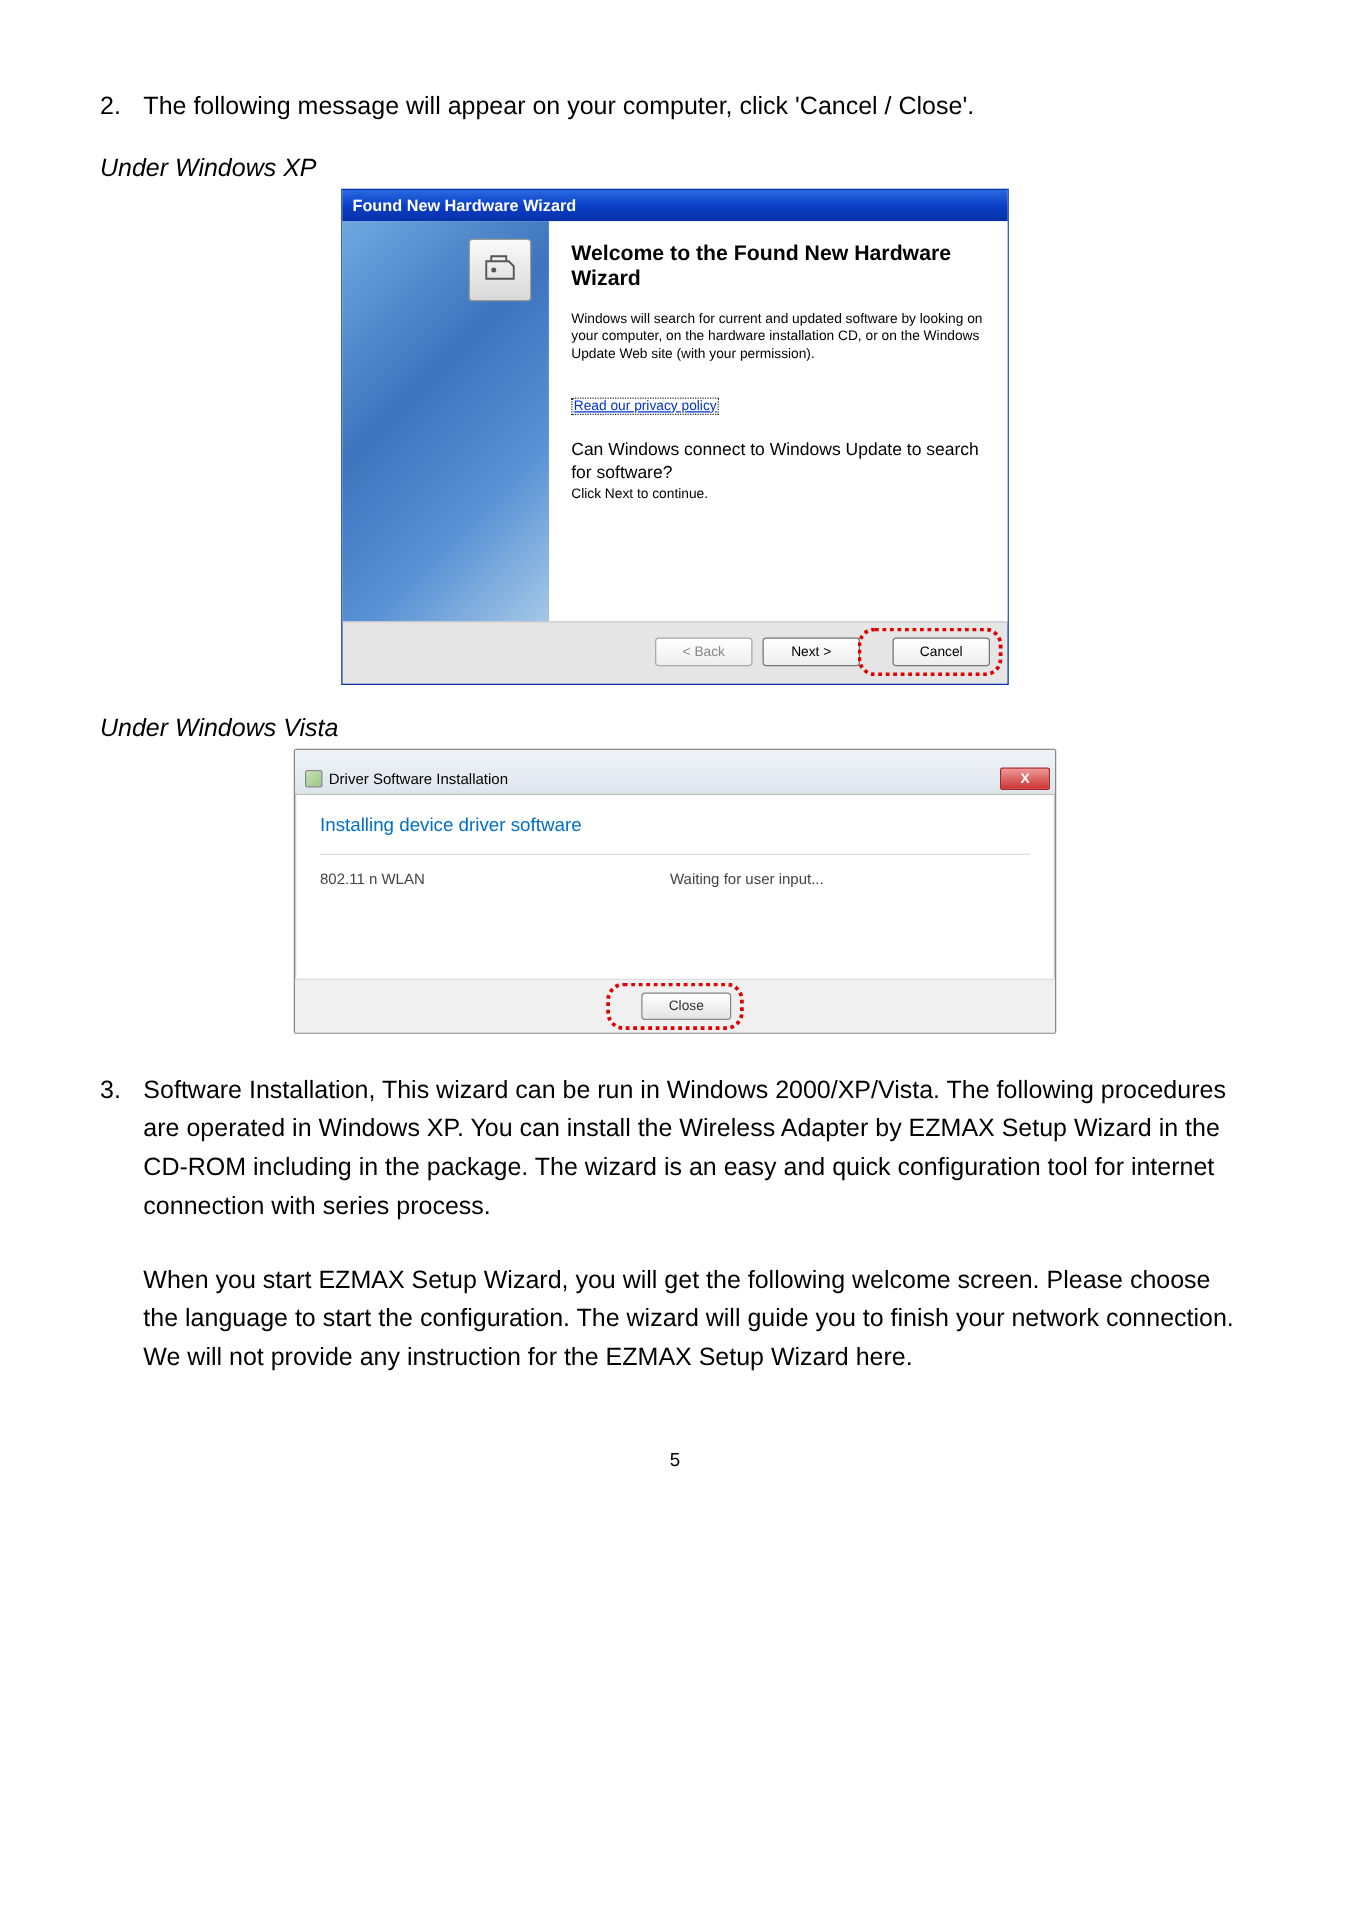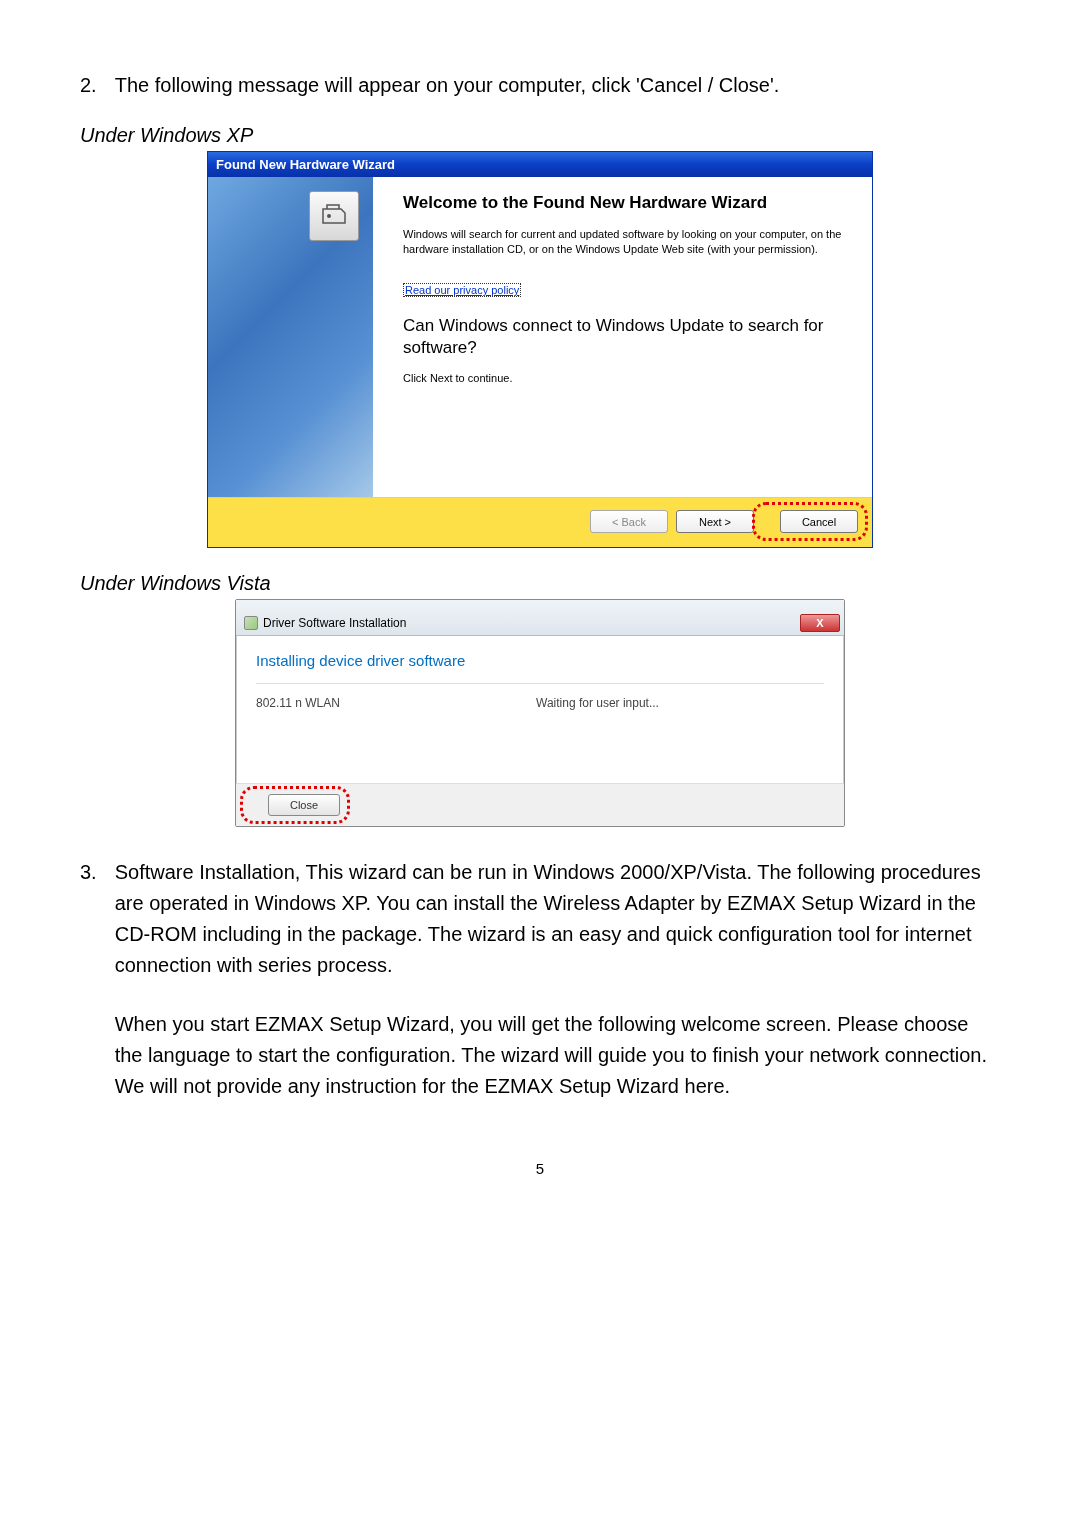--- a/index.html
+++ b/index.html
@@ -26,38 +26,37 @@
       flex: 1;
     }
     .italic-label {
       font-style: italic;
       font-size: 20px;
       margin-bottom: 4px;
     }
     
     
     .xp-dialog {
-      width: 666px;
+      width: 534px;
       margin: 0 auto 24px auto;
       border: 1px solid #0833a8;
-      background: #fde047;
+      background: #e5e5e5;
       font-family: Tahoma, Arial, sans-serif;
     }
     .xp-titlebar {
       background: linear-gradient(to bottom, #3b77e0 0%, #0833a8 8%, #0833a8 92%, #0833a8 100%);
       background: linear-gradient(to bottom, #2a6ae0, #0a3fc6 50%, #0831a8);
       color: #fff;
       padding: 5px 8px;
       font-weight: bold;
       font-size: 13px;
     }
     .xp-body {
       display: flex;
       background: #fff;
-      gap: 12px;
     }
     .xp-sidebar {
       width: 165px;
       background: linear-gradient(to bottom, #5a9ed6 0%, #2e6fb8 50%, #4a8bd0 100%);
       background: #5a8fd6;
       position: relative;
       min-height: 320px;
     }
     .xp-sidebar-img {
       width: 165px;
@@ -103,22 +102,22 @@
       color: #0033cc;
       text-decoration: underline;
       font-size: 11px;
       border: 1px dotted #333;
       display: inline-block;
       padding: 0 1px;
       margin-bottom: 18px;
       margin-top: 26px;
     }
     .xp-q {
-      font-size: 17px;
-      margin-bottom: 12px;
+      font-size: 14px;
+      margin-bottom: 2px;
       line-height: 1.3;
     }
     .xp-radio-group { margin-left: 14px; margin-bottom: 22px; }
     .xp-radio {
       display: flex;
       align-items: center;
       gap: 6px;
       font-size: 11px;
       margin-bottom: 5px;
     }
@@ -220,21 +219,21 @@
       font-size: 12px;
       color: #444;
       margin-bottom: 50px;
     }
     .vista-row-l { width: 280px; }
     .vista-footer {
       background: #f0f0f0;
       border-top: 1px solid #ddd;
       padding: 10px 14px;
       display: flex;
-      justify-content: flex-start;
+      justify-content: center;
     }
     .vista-btn {
       min-width: 72px;
       height: 22px;
       font-size: 11px;
       border: 1px solid #888;
       background: linear-gradient(to bottom, #fff, #e4e4e4);
       border-radius: 3px;
       color: #333;
     }

